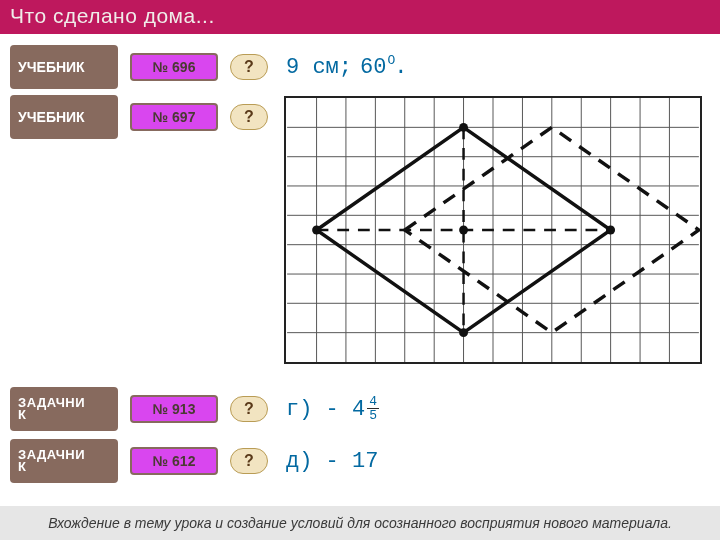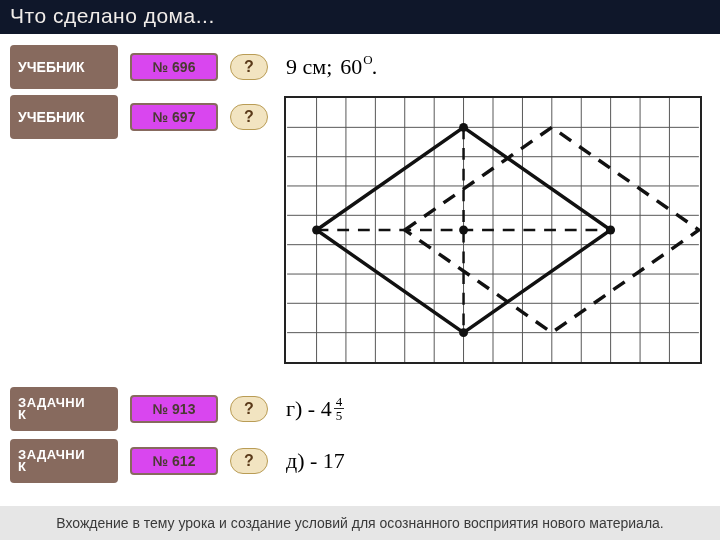--- a/index.html
+++ b/index.html
@@ -5,21 +5,21 @@
   * { box-sizing: border-box; margin: 0; padding: 0; }
   html, body { width: 720px; height: 540px; }
   body {
     font-family: Arial, sans-serif;
     background: #fff;
     position: relative;
     overflow: hidden;
   }
   .titlebar {
     width: 100%;
-    background: #0f172a;
+    background: #be185d;
     color: #f0ece9;
     font-size: 21px;
     padding: 4px 10px 6px 10px;
     letter-spacing: 0.5px;
   }
   .row {
     position: absolute;
     left: 10px;
     display: flex;
     align-items: center;
@@ -72,23 +72,23 @@
     font-size: 16px;
     width: 38px;
     height: 26px;
     border-radius: 13px;
     display: flex;
     align-items: center;
     justify-content: center;
     margin-right: 18px;
   }
   .answer {
-    font-family: Liberation Serif, serif;
+    font-family: Liberation Mono, monospace;
     font-size: 22px;
-    color: #000000;
+    color: #0369a1;
     display: flex;
     align-items: center;
     text-align: center;
   }
   .answer .sup {
     font-size: 13px;
     vertical-align: super;
     position: relative;
     top: -7px;
     left: 1px;
@@ -111,20 +111,21 @@
     left: 0; right: 0; bottom: 0;
     height: 34px;
     background: #e6e6e6;
     display: flex;
     align-items: center;
     justify-content: center;
     font-size: 14px;
     color: #3a3a3a;
     text-align: center;
     padding: 0 0;
+    font-style: italic;
   }
   .diagram-box {
     position: absolute;
     left: 284px;
     top: 96px;
     width: 418px;
     height: 268px;
     border: 2px solid #222;
     background: #fff;
   }

